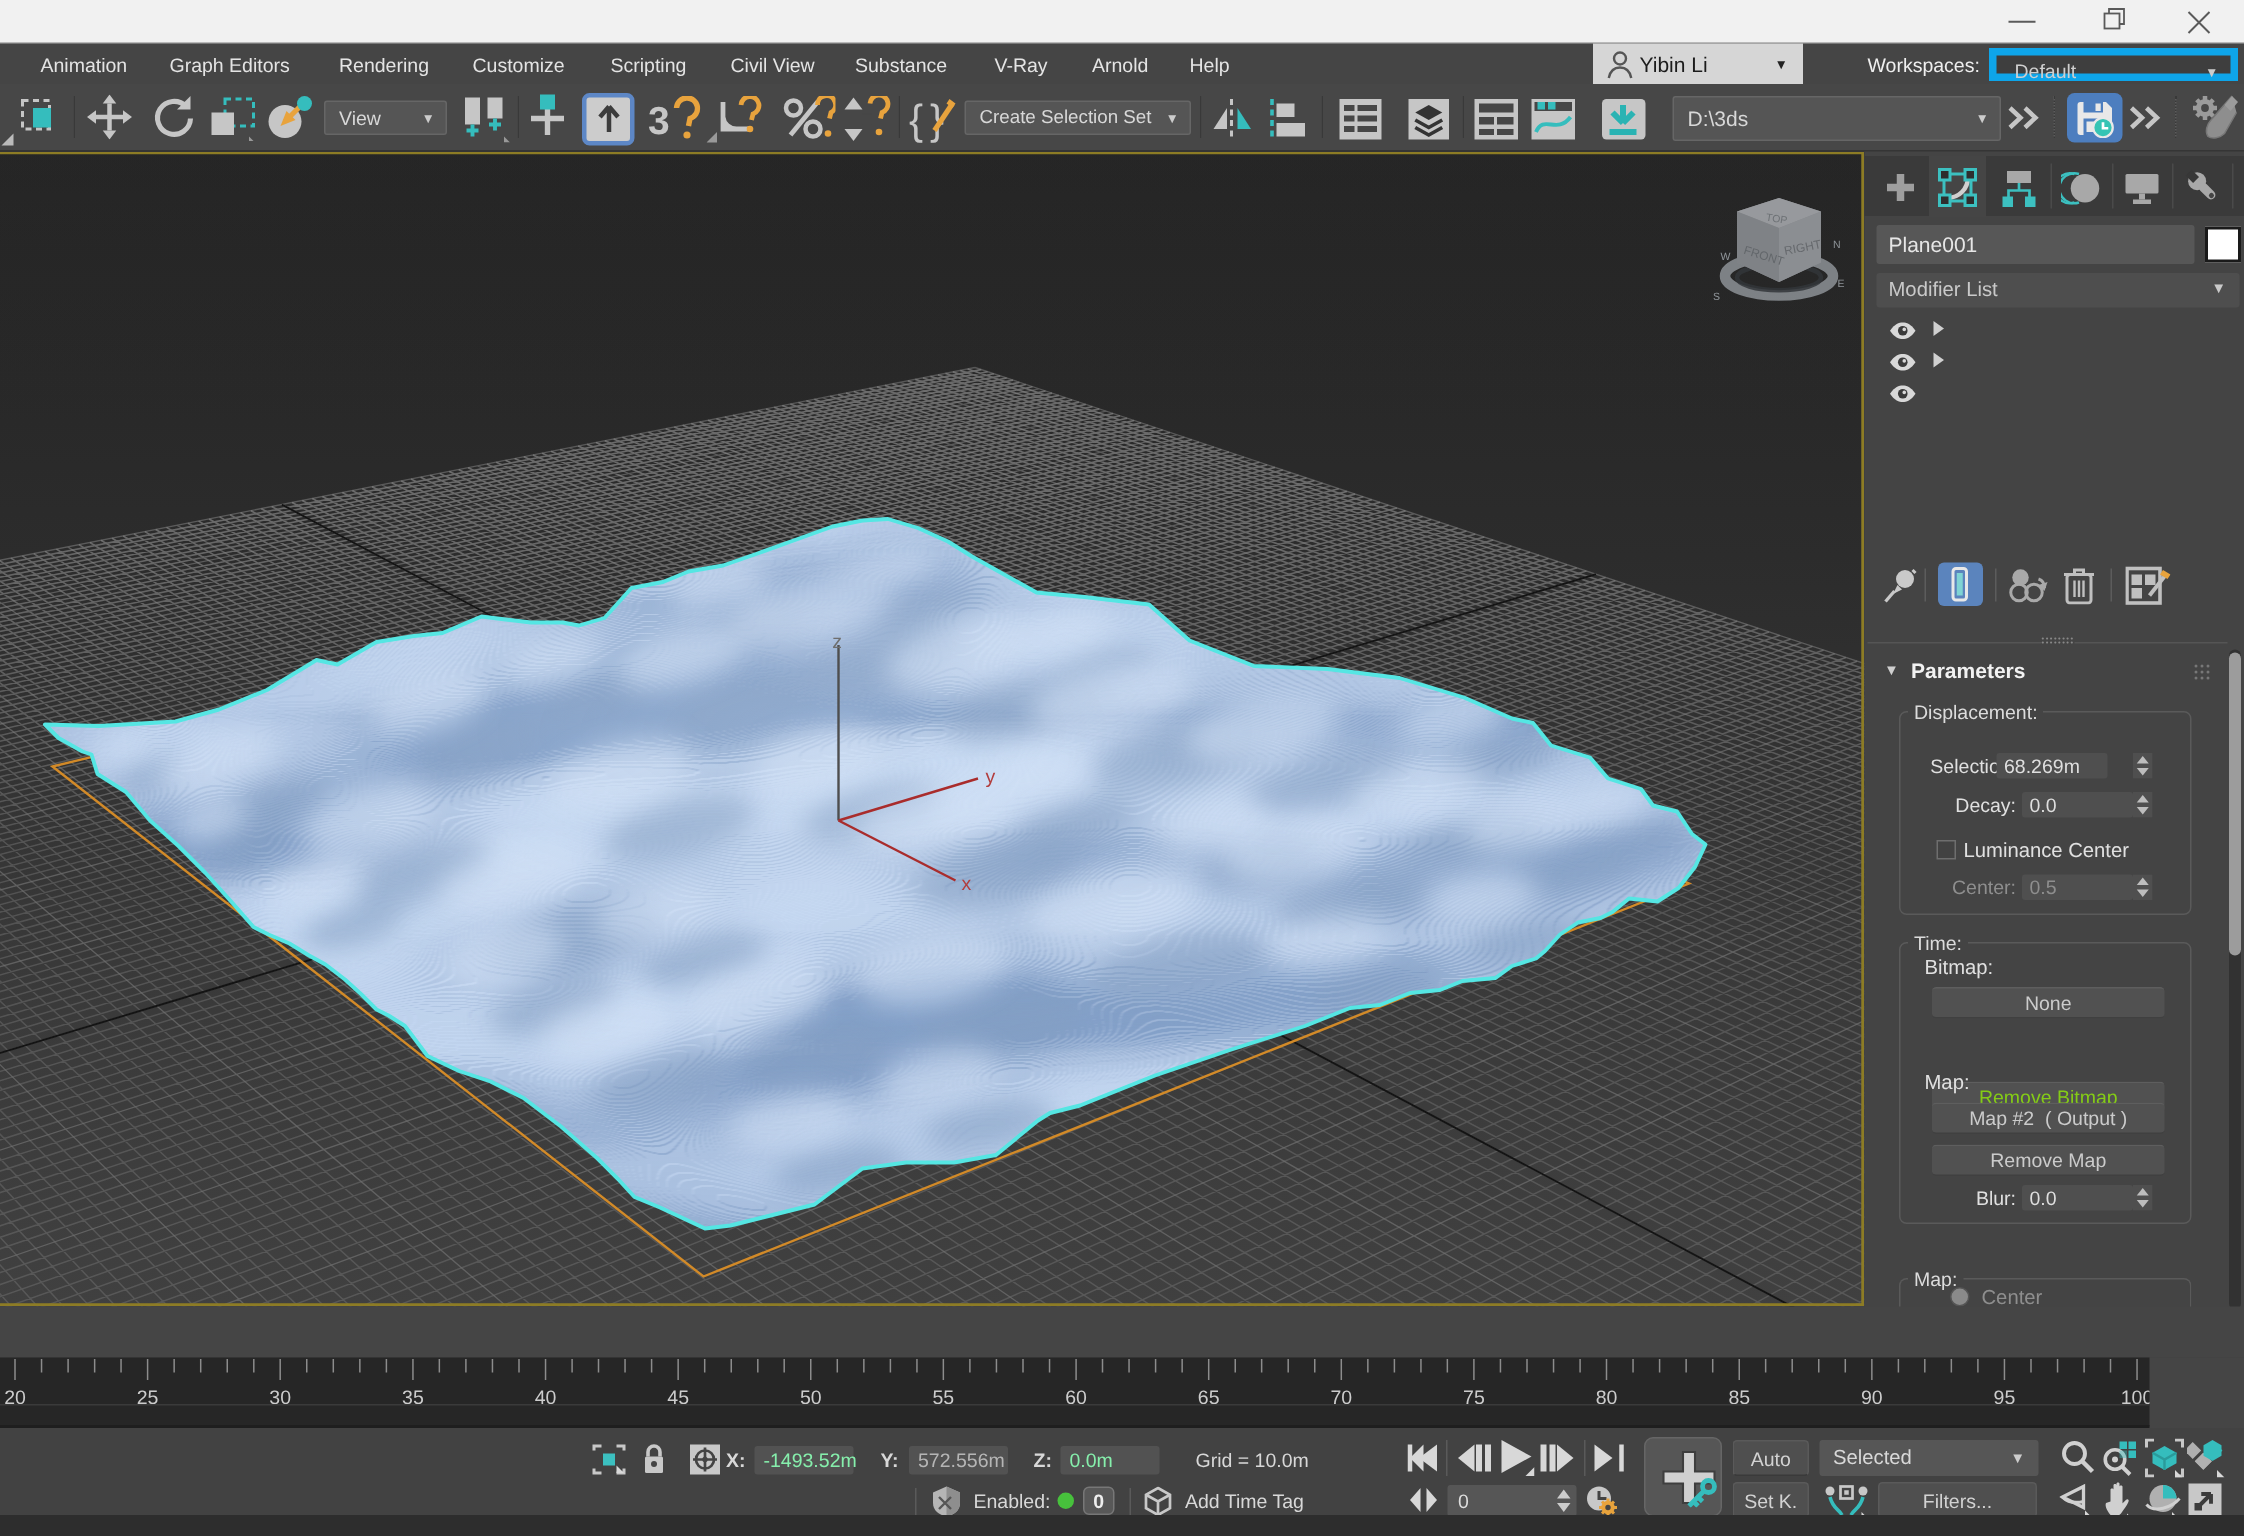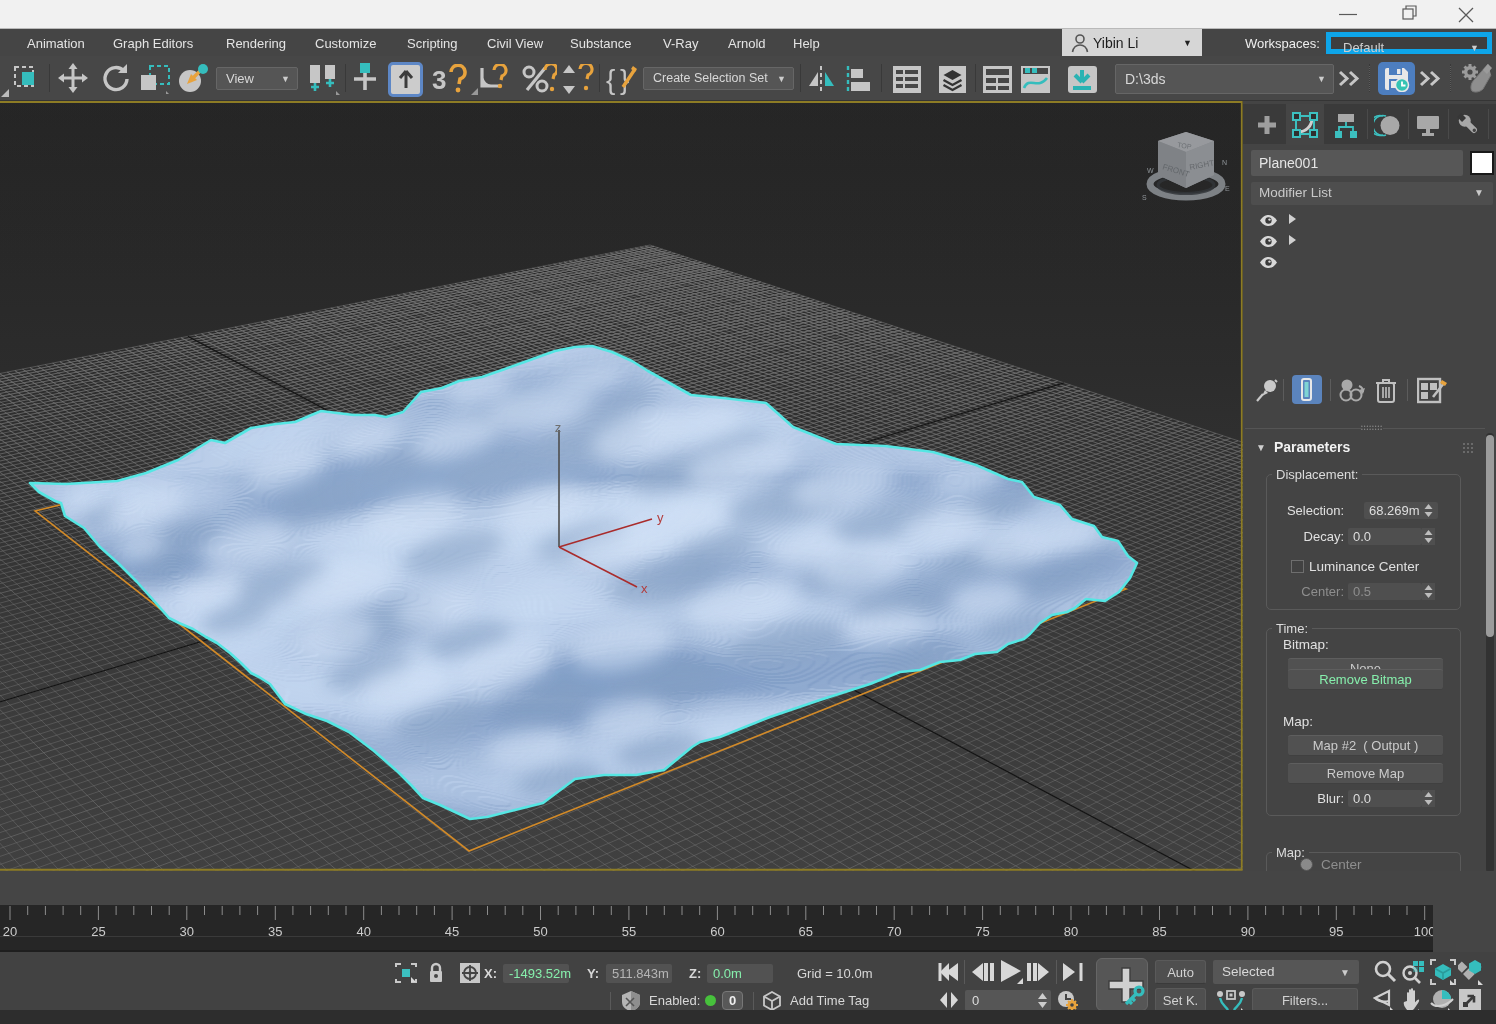--- a/index.html
+++ b/index.html
@@ -531,21 +531,21 @@
           <circle cx="6" cy="6" r="1"></circle>
           <circle cx="10" cy="6" r="1"></circle>
           <circle cx="2" cy="10" r="1"></circle>
           <circle cx="6" cy="10" r="1"></circle>
           <circle cx="10" cy="10" r="1"></circle>
         </g>
       </svg>
       <div class="grp" style="left:23px;top:373px;width:195px;height:136px"></div>
       <div class="grplabel" style="left:29px;top:366px">Displacement:</div>
       <div class="plabel" style="left:0px;top:402px;width:101px;color:#e0e0e0">Selection:</div>
-      <div class="spin" style="left:121px;top:401px;width:74px;height:17px;color:#dedede">68.269m</div>
+      <div class="spin" style="left:88px;top:401px;width:74px;height:17px;color:#dedede">68.269m</div>
       <svg class="abs" style="left:179px;top:401px" width="13" height="17" viewBox="0 0 13 17">
         <rect x="0" y="0" width="13" height="17" fill="#4f4f4f"></rect>
         <path d="M6.5 2l4 5h-8Z" fill="#bdbdbd"></path>
         <path d="M6.5 15l4-5h-8Z" fill="#bdbdbd"></path>
       </svg>
       <div class="plabel" style="left:0px;top:428px;width:101px;color:#e0e0e0">Decay:</div>
       <div class="spin" style="left:105px;top:427px;width:74px;height:17px;color:#dedede">0.0</div>
       <svg class="abs" style="left:179px;top:427px" width="13" height="17" viewBox="0 0 13 17">
         <rect x="0" y="0" width="13" height="17" fill="#4f4f4f"></rect>
         <path d="M6.5 2l4 5h-8Z" fill="#bdbdbd"></path>
@@ -557,21 +557,21 @@
       <div class="spin" style="left:105px;top:482px;width:74px;height:17px;color:#8e8e8e">0.5</div>
       <svg class="abs" style="left:179px;top:482px" width="13" height="17" viewBox="0 0 13 17">
         <rect x="0" y="0" width="13" height="17" fill="#4f4f4f"></rect>
         <path d="M6.5 2l4 5h-8Z" fill="#bdbdbd"></path>
         <path d="M6.5 15l4-5h-8Z" fill="#bdbdbd"></path>
       </svg>
       <div class="grp" style="left:23px;top:527px;width:195px;height:188px"></div>
       <div class="grplabel" style="left:29px;top:520px">Time:</div>
       <span style="position:absolute;left:40px;top:536px;color:#e0e0e0;font-size:13.5px">Bitmap:</span>
       <div class="pbtn" style="left:45px;top:557px;width:155px;height:21px;line-height:20px">None</div>
-      <div class="pbtn" style="left:45px;top:568px;width:155px;height:21px;line-height:20px;color:#86efac">Remove Bitmap</div>
+      <div class="pbtn" style="left:45px;top:620px;width:155px;height:21px;line-height:20px;color:#84cc16">Remove Bitmap</div>
       <span style="position:absolute;left:40px;top:613px;color:#e0e0e0;font-size:13.5px">Map:</span>
       <div class="pbtn" style="left:45px;top:634px;width:155px;height:21px;line-height:20px">Map #2&nbsp; ( Output )</div>
       <div class="pbtn" style="left:45px;top:662px;width:155px;height:21px;line-height:20px">Remove Map</div>
       <div class="plabel" style="left:0px;top:690px;width:101px;color:#e0e0e0">Blur:</div>
       <div class="spin" style="left:105px;top:689px;width:74px;height:17px;color:#dedede">0.0</div>
       <svg class="abs" style="left:179px;top:689px" width="13" height="17" viewBox="0 0 13 17">
         <rect x="0" y="0" width="13" height="17" fill="#4f4f4f"></rect>
         <path d="M6.5 2l4 5h-8Z" fill="#bdbdbd"></path>
         <path d="M6.5 15l4-5h-8Z" fill="#bdbdbd"></path>
       </svg>
@@ -621,21 +621,21 @@
       </svg>
       <svg class="abs" style="left:459px;top:10px" width="22" height="22" viewBox="0 0 22 22">
         <rect x="1" y="1" width="20" height="20" fill="#c8c8c8"></rect>
         <circle cx="11" cy="11" r="6" fill="none" stroke="#444" stroke-width="1.8"></circle>
         <path d="M11 3v16M3 11h16" stroke="#444" stroke-width="1.8"></path>
         <circle cx="11" cy="11" r="1.8" fill="#444"></circle>
       </svg>
       <span class="slabel" style="left:484px;top:14px;font-weight:bold">X:</span>
       <div class="sfld" style="left:503px;top:12px;width:66px;height:19px;line-height:19px">-1493.52m</div>
       <span class="slabel" style="left:587px;top:14px;font-weight:bold">Y:</span>
-      <div class="sfld" style="left:606px;top:12px;width:66px;height:19px;line-height:19px;color:#b5b5b5">511.843m</div>
+      <div class="sfld" style="left:606px;top:12px;width:66px;height:19px;line-height:19px;color:#b5b5b5">572.556m</div>
       <span class="slabel" style="left:689px;top:14px;font-weight:bold">Z:</span>
       <div class="sfld" style="left:707px;top:12px;width:66px;height:19px;line-height:19px">0.0m</div>
       <span class="slabel" style="left:797px;top:14px">Grid = 10.0m</span>
       <div class="abs" style="left:610px;top:40px;width:1px;height:20px;background:#5a5a5a"></div>
       <svg class="abs" style="left:620px;top:38px" width="22" height="22" viewBox="0 0 22 22">
         <path d="M11 1l9 4v7c0 5-4 8-9 9-5-1-9-4-9-9V5Z" fill="#b5b5b5"></path>
         <path d="M11 1l9 4v7c0 5-4 8-9 9Z" fill="#8e8e8e"></path>
         <path d="M6 8l8 8M14 8l-8 8" stroke="#555" stroke-width="1.6"></path>
       </svg>
       <span class="slabel" style="left:649px;top:41px">Enabled:</span>

